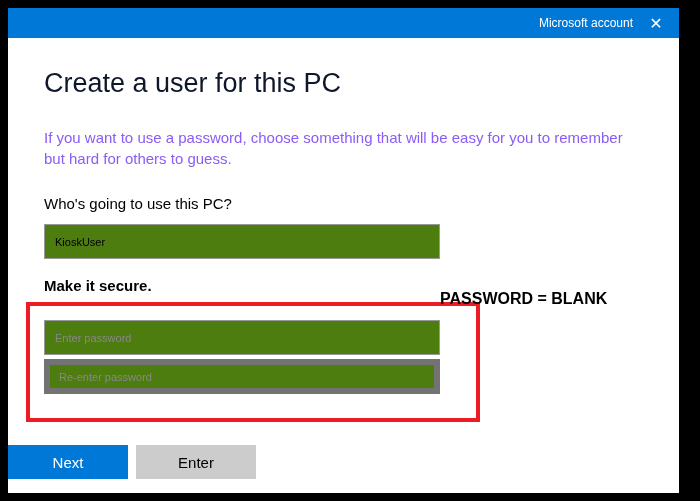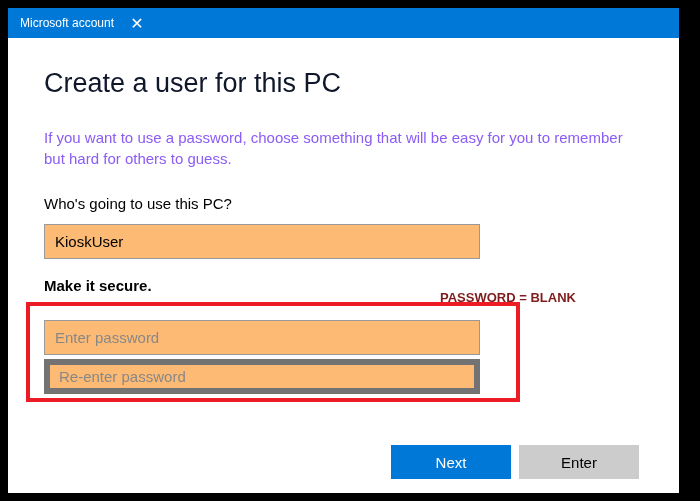--- a/index.html
+++ b/index.html
@@ -1,32 +1,32 @@
 <!DOCTYPE html>
 <html><head>
 <meta charset="utf-8">
 <style>
   html,body{margin:0;padding:0;width:700px;height:501px;font-family:"Segoe UI",Arial,sans-serif;background:#000;position:relative;overflow:hidden}
   .window{position:absolute;left:8px;top:8px;width:671px;height:485px;background:#fff;box-shadow:0 3px 12px rgba(0,0,0,.4)}
-  .titlebar{height:30px;background:#0078D7;color:#fff;display:flex;align-items:center;justify-content:flex-start;padding:0 0 0 12px;font-size:12px}
+  .titlebar{height:30px;background:#0078D7;color:#fff;display:flex;align-items:center;justify-content:flex-end;padding:0 0 0 12px;font-size:12px}
   .close{width:46px;height:30px;display:flex;align-items:center;justify-content:center;font-size:16px}
   .content{padding:30px 36px 0 36px;color:#000}
   h1{margin:0 0 28px 0;font-weight:400;font-size:27px;color:#0f172a}
   .desc{font-size:15px;color:#8b5cf6;margin:0 0 26px 0;line-height:1.4}
   .label{font-size:15px;font-weight:400;margin:0 0 12px 0}
-  input[type=text],input[type=password]{box-sizing:border-box;width:436px;height:35px;font-size:15px;padding:0 10px;font-family:inherit;outline:none;border:1px solid #999;background:#fdba74}
+  input[type=text],input[type=password]{box-sizing:border-box;width:396px;height:35px;font-size:11px;padding:0 10px;font-family:inherit;outline:none;border:1px solid #999;background:#4d7c0f}
   input[type=text]{color:#000}
   input[type=password]::placeholder{color:#888}
   .user{margin-bottom:18px}
   .secure-label{font-size:15px;font-weight:600;margin:0 0 0 0}
-  .redbox{border:4px solid #ed1c24;padding:10px 36px 0 14px;margin-left:-18px;margin-right:-36px;margin-top:8px;display:inline-block}
+  .redbox{border:4px solid #ed1c24;padding:10px 36px 20px 14px;margin-left:-18px;margin-right:-36px;margin-top:8px;display:inline-block}
   .redbox input{display:block;margin:4px 0}
   .redbox input.focus{border:6px solid #737373;height:35px;padding:0 9px}
-  .annot{position:absolute;left:432px;top:282px;font-weight:700;font-size:13px;color:#7f1d1d}
-  .buttons{position:absolute;left:0;right:0;bottom:14px;display:flex;justify-content:flex-end;gap:8px;padding-right:40px}
+  .annot{position:absolute;left:432px;top:282px;font-weight:700;font-size:16px;color:#000000}
+  .buttons{position:absolute;left:0;right:0;bottom:14px;display:flex;gap:8px;padding-right:40px}
   .btn{width:120px;height:34px;border:none;font-size:15px;cursor:pointer}
   .primary{background:#0078D7;color:#fff}
   .secondary{background:#ccc;color:#000}
 </style>
 </head>
 <body>
 
 <div class="window">
   <div class="titlebar">
     <span>Microsoft account</span>

